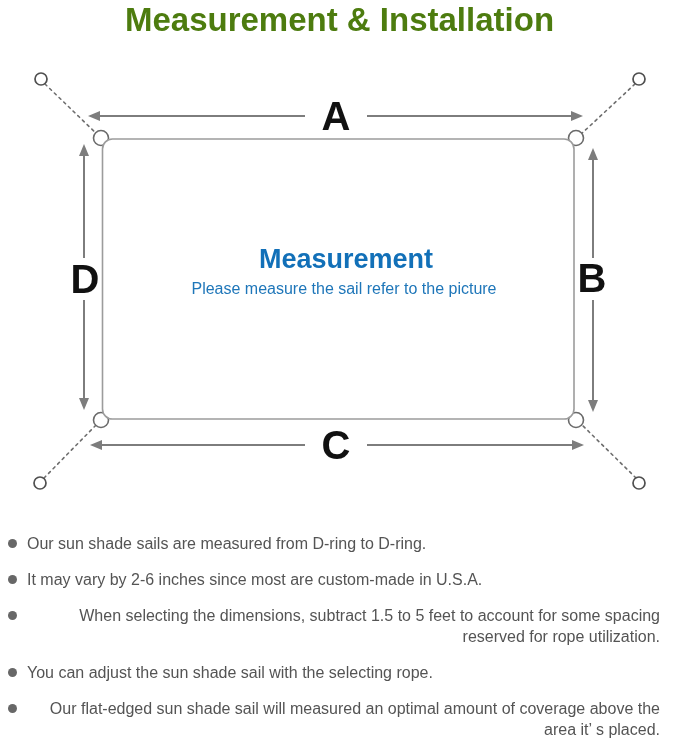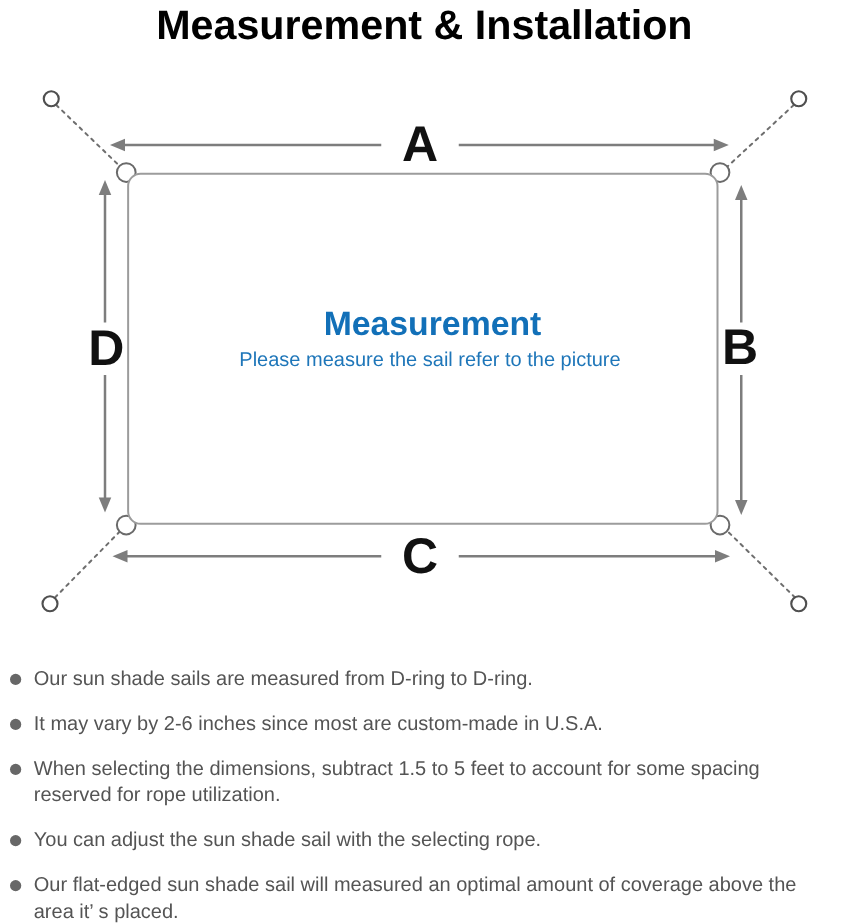--- a/index.html
+++ b/index.html
@@ -19,21 +19,21 @@
     position: absolute;
     top: 0;
     left: 0;
     width: 679px;
     margin: 0;
     padding-top: 1px;
     text-align: center;
     font-size: 33px;
     font-weight: 700;
     letter-spacing: 0px;
-    color: #000000;
+    color: #4d7c0f;
   }
   .diagram {
     position: absolute;
     top: 60px;
     left: 0;
     width: 679px;
     height: 460px;
   }
   .diagram svg { display: block; }
   .dim-label {
@@ -72,20 +72,21 @@
     width: 9px;
     height: 9px;
     margin: 6px 10px 0 0;
     border-radius: 50%;
     background: #676767;
   }
   .note-text {
     font-size: 16px;
     line-height: 21px;
     color: #545454;
+    text-align: right;
   }
 </style>
 </head>
 <body>
 
 <div class="page">
 
   <h1 class="title">Measurement &amp; Installation</h1>
 
   <div class="diagram">

